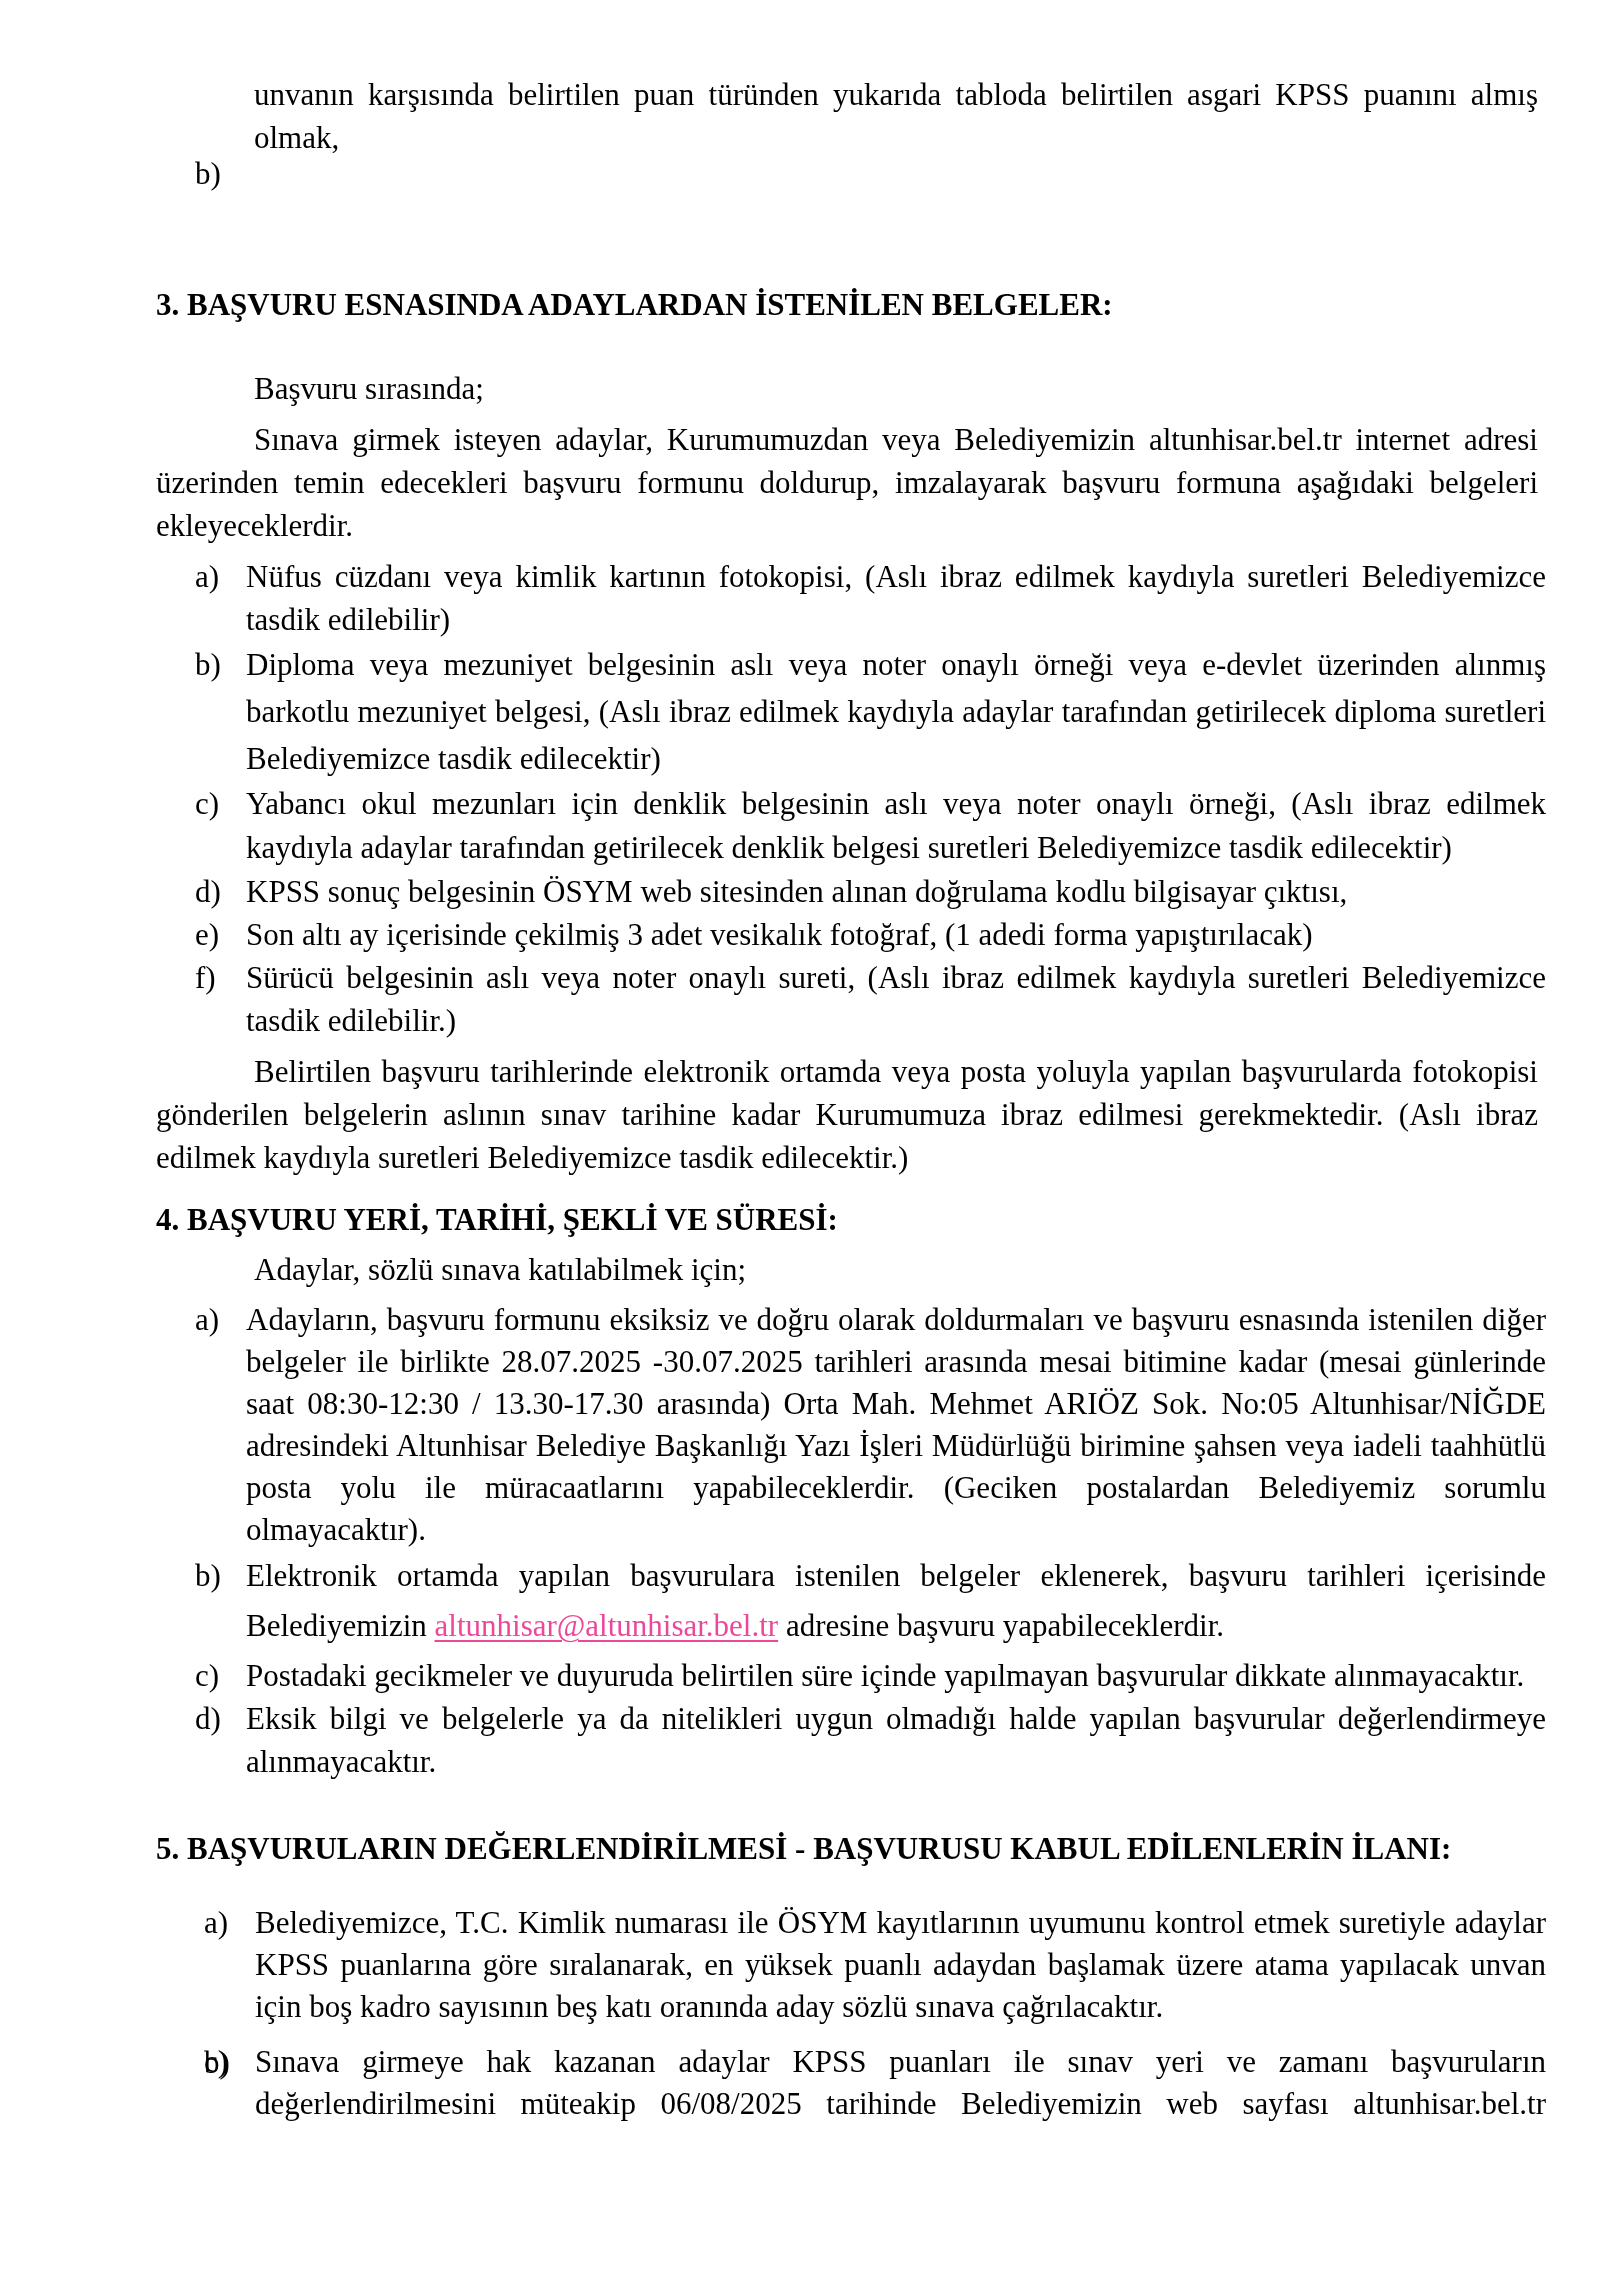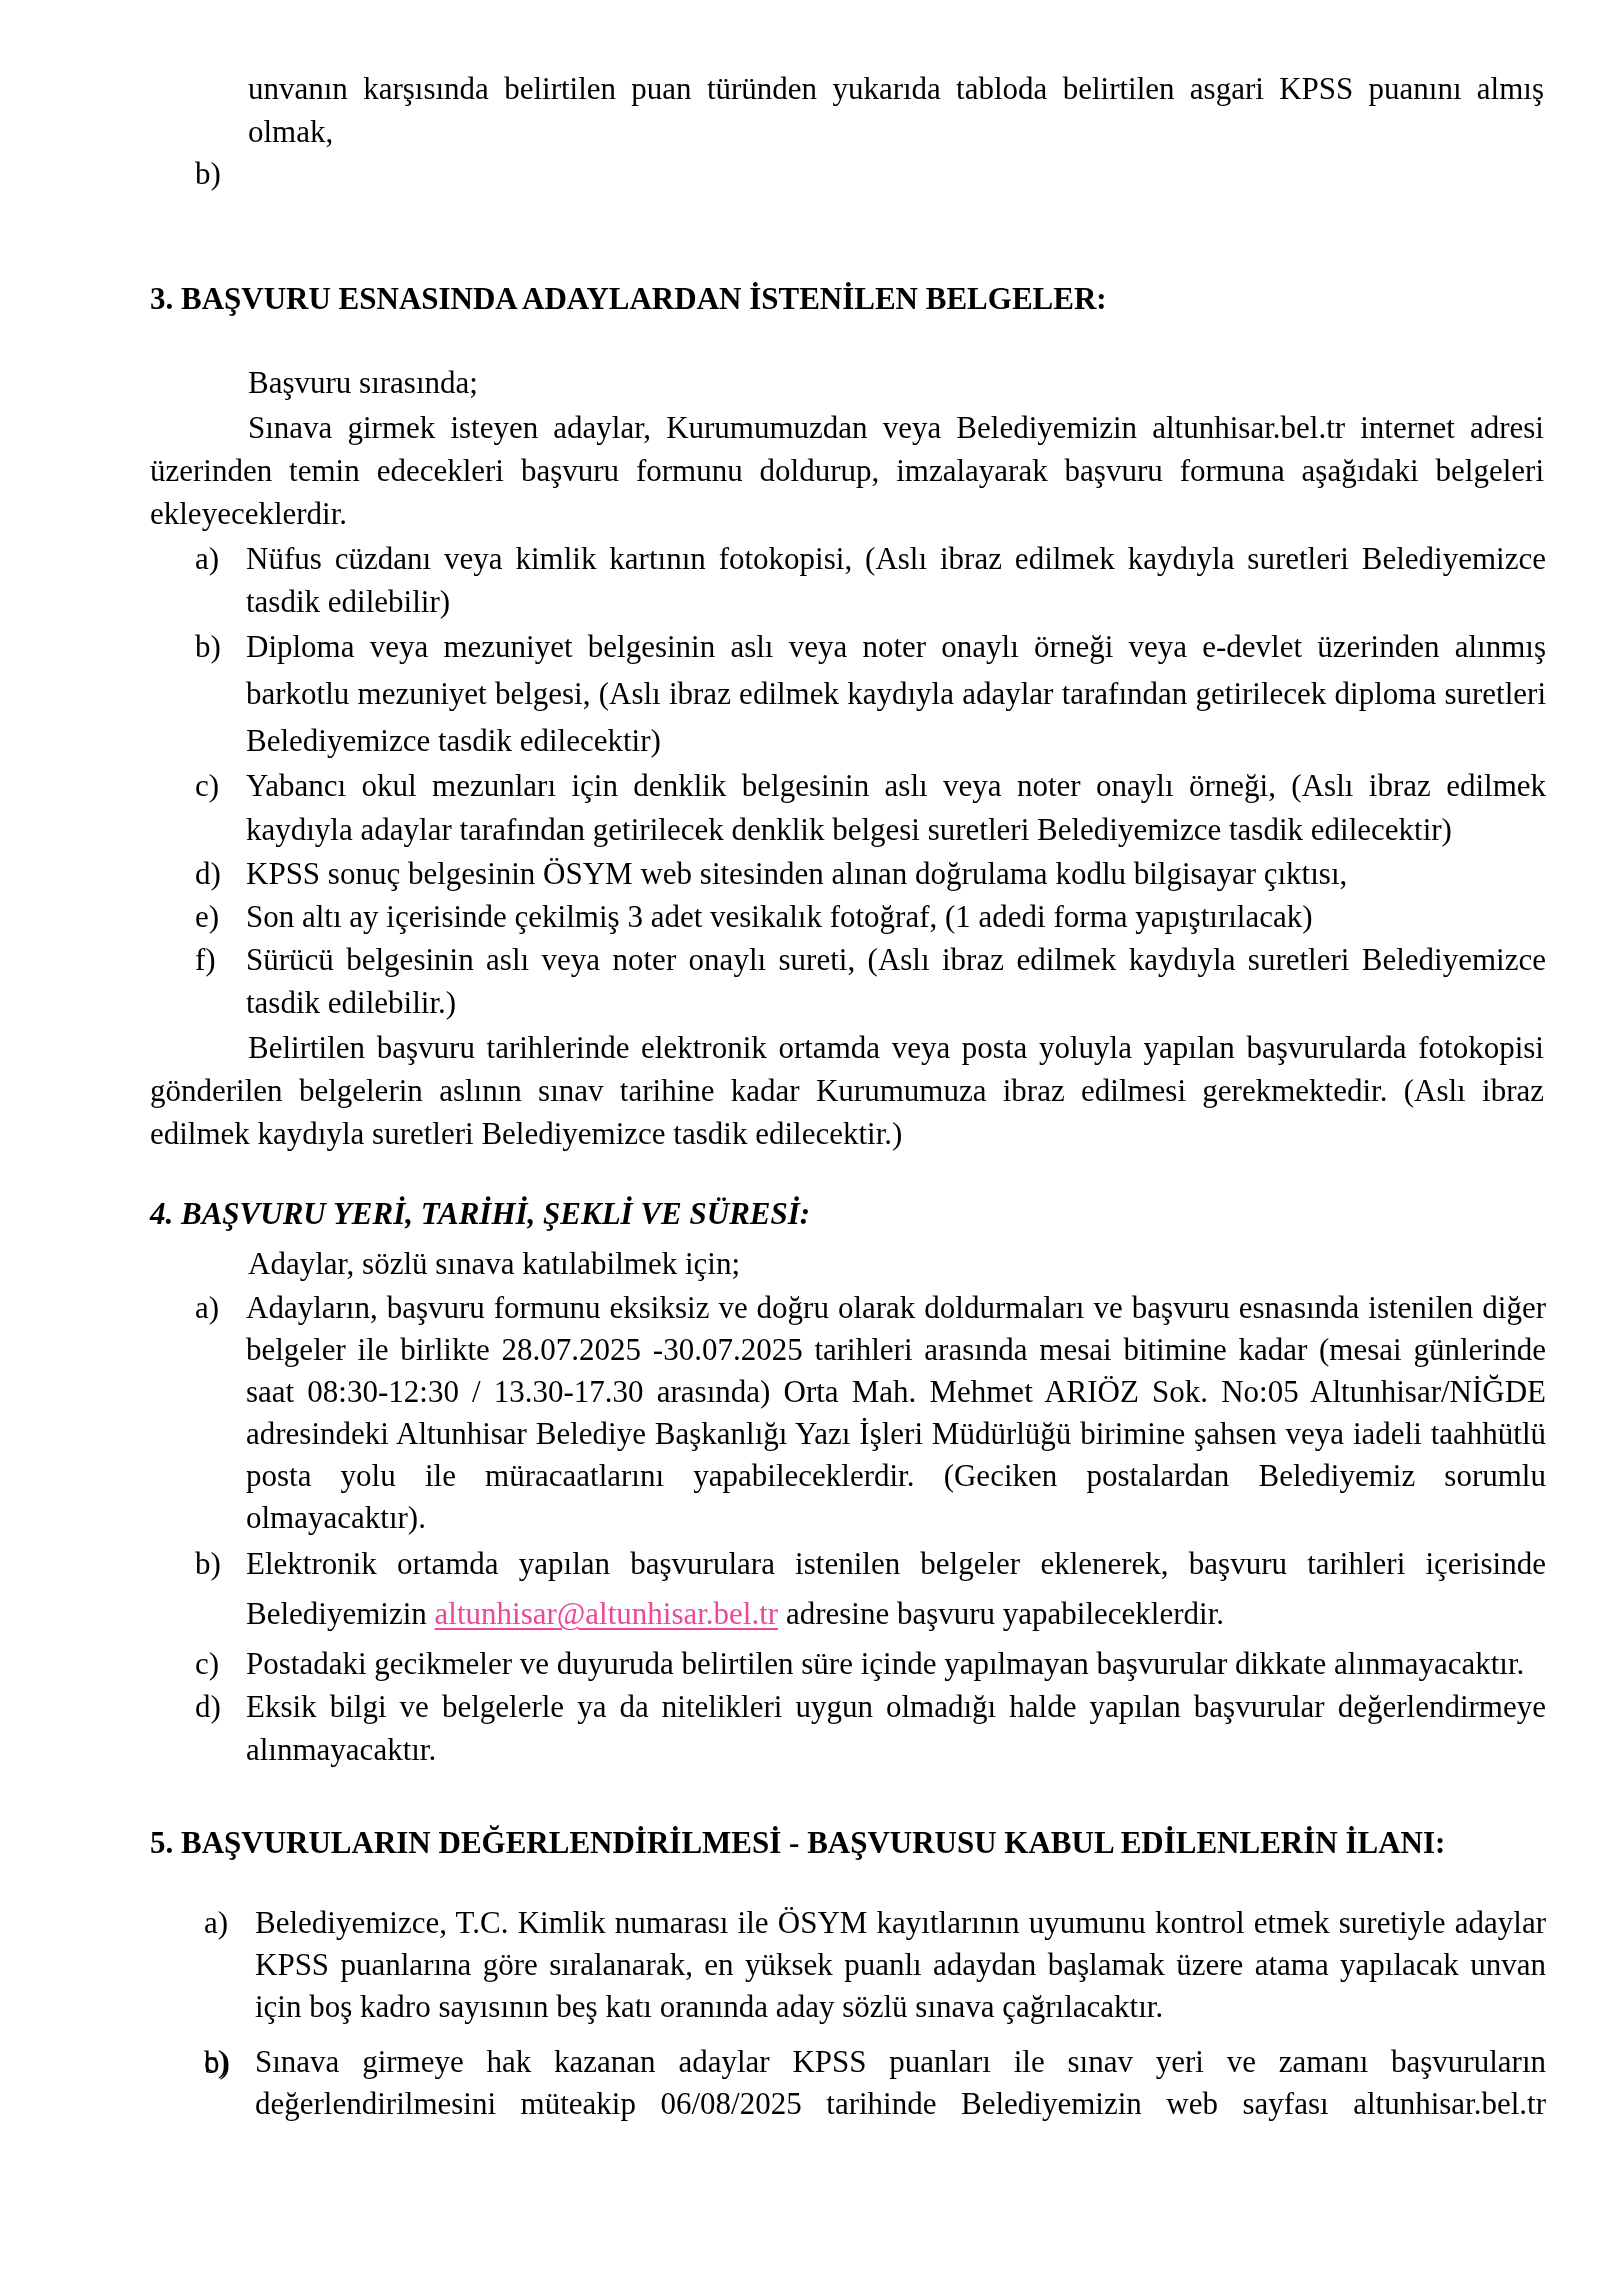--- a/index.html
+++ b/index.html
@@ -5,21 +5,21 @@
   html, body { margin: 0; padding: 0; background: #ffffff; }
   body {
     width: 1623px; height: 2295px; position: relative; overflow: hidden;
     font-family: "Liberation Serif", "DejaVu Serif", serif;
     color: #000000;
     font-size: 31px;
     line-height: 43px;
   }
   .page { position: absolute; left: 148px; top: 0; width: 1398px; }
   .block { position: absolute; left: 0; width: 1398px; }
-  p { margin: 2px; }
+  p { margin: 8px; }
   .justify { text-align: justify; text-align-last: left; }
   .heading { font-weight: bold; font-size: 31px; line-height: 43px; }
   .indent-first { text-indent: 98px; }
   .list-item { position: relative; padding-left: 98px; }
   .list-item .marker { position: absolute; left: 47px; top: 0; }
   .list-item.s5 { padding-left: 107px; }
   .list-item.s5 .marker { left: 56px; }
   .link { color: #ec4899; text-decoration: underline; text-decoration-thickness: 2px; text-underline-offset: 3.9px; }
   .plain-indent { padding-left: 98px; }
 </style>
@@ -63,21 +63,21 @@
       <span class="marker">e)</span>
       <span>Son altı ay içerisinde çekilmiş 3 adet vesikalık fotoğraf, (1 adedi forma yapıştırılacak)</span>
     </div>
     <div class="list-item justify">
       <span class="marker">f)</span>
       <span>Sürücü belgesinin aslı veya noter onaylı sureti, (Aslı ibraz edilmek kaydıyla suretleri Belediyemizce tasdik edilebilir.)</span>
     </div>
     <p class="justify indent-first">Belirtilen başvuru tarihlerinde elektronik ortamda veya posta yoluyla yapılan başvurularda fotokopisi gönderilen belgelerin aslının sınav tarihine kadar Kurumumuza ibraz edilmesi gerekmektedir. (Aslı ibraz edilmek kaydıyla suretleri Belediyemizce tasdik edilecektir.)</p>
   </div>
 
-  <div class="block" style="top:1190px;font-style:italic;">
+  <div class="block" style="top:1190px;">
     <p class="heading">4. BAŞVURU YERİ, TARİHİ, ŞEKLİ VE SÜRESİ:</p>
   </div>
   <div class="block" style="top:1240px;">
     <p class="indent-first">Adaylar, sözlü sınava katılabilmek için;</p>
     <div class="list-item justify" style="line-height:42px;">
       <span class="marker">a)</span>
       <span>Adayların, başvuru formunu eksiksiz ve doğru olarak doldurmaları ve başvuru esnasında istenilen diğer belgeler ile birlikte 28.07.2025 -30.07.2025 tarihleri arasında mesai bitimine kadar (mesai günlerinde saat 08:30-12:30 / 13.30-17.30 arasında) Orta Mah. Mehmet ARIÖZ Sok. No:05 Altunhisar/NİĞDE adresindeki Altunhisar Belediye Başkanlığı Yazı İşleri Müdürlüğü birimine şahsen veya iadeli taahhütlü posta yolu ile müracaatlarını yapabileceklerdir. (Geciken postalardan Belediyemiz sorumlu olmayacaktır).</span>
     </div>
     <div class="list-item justify" style="line-height:50px;">
       <span class="marker">b)</span>

